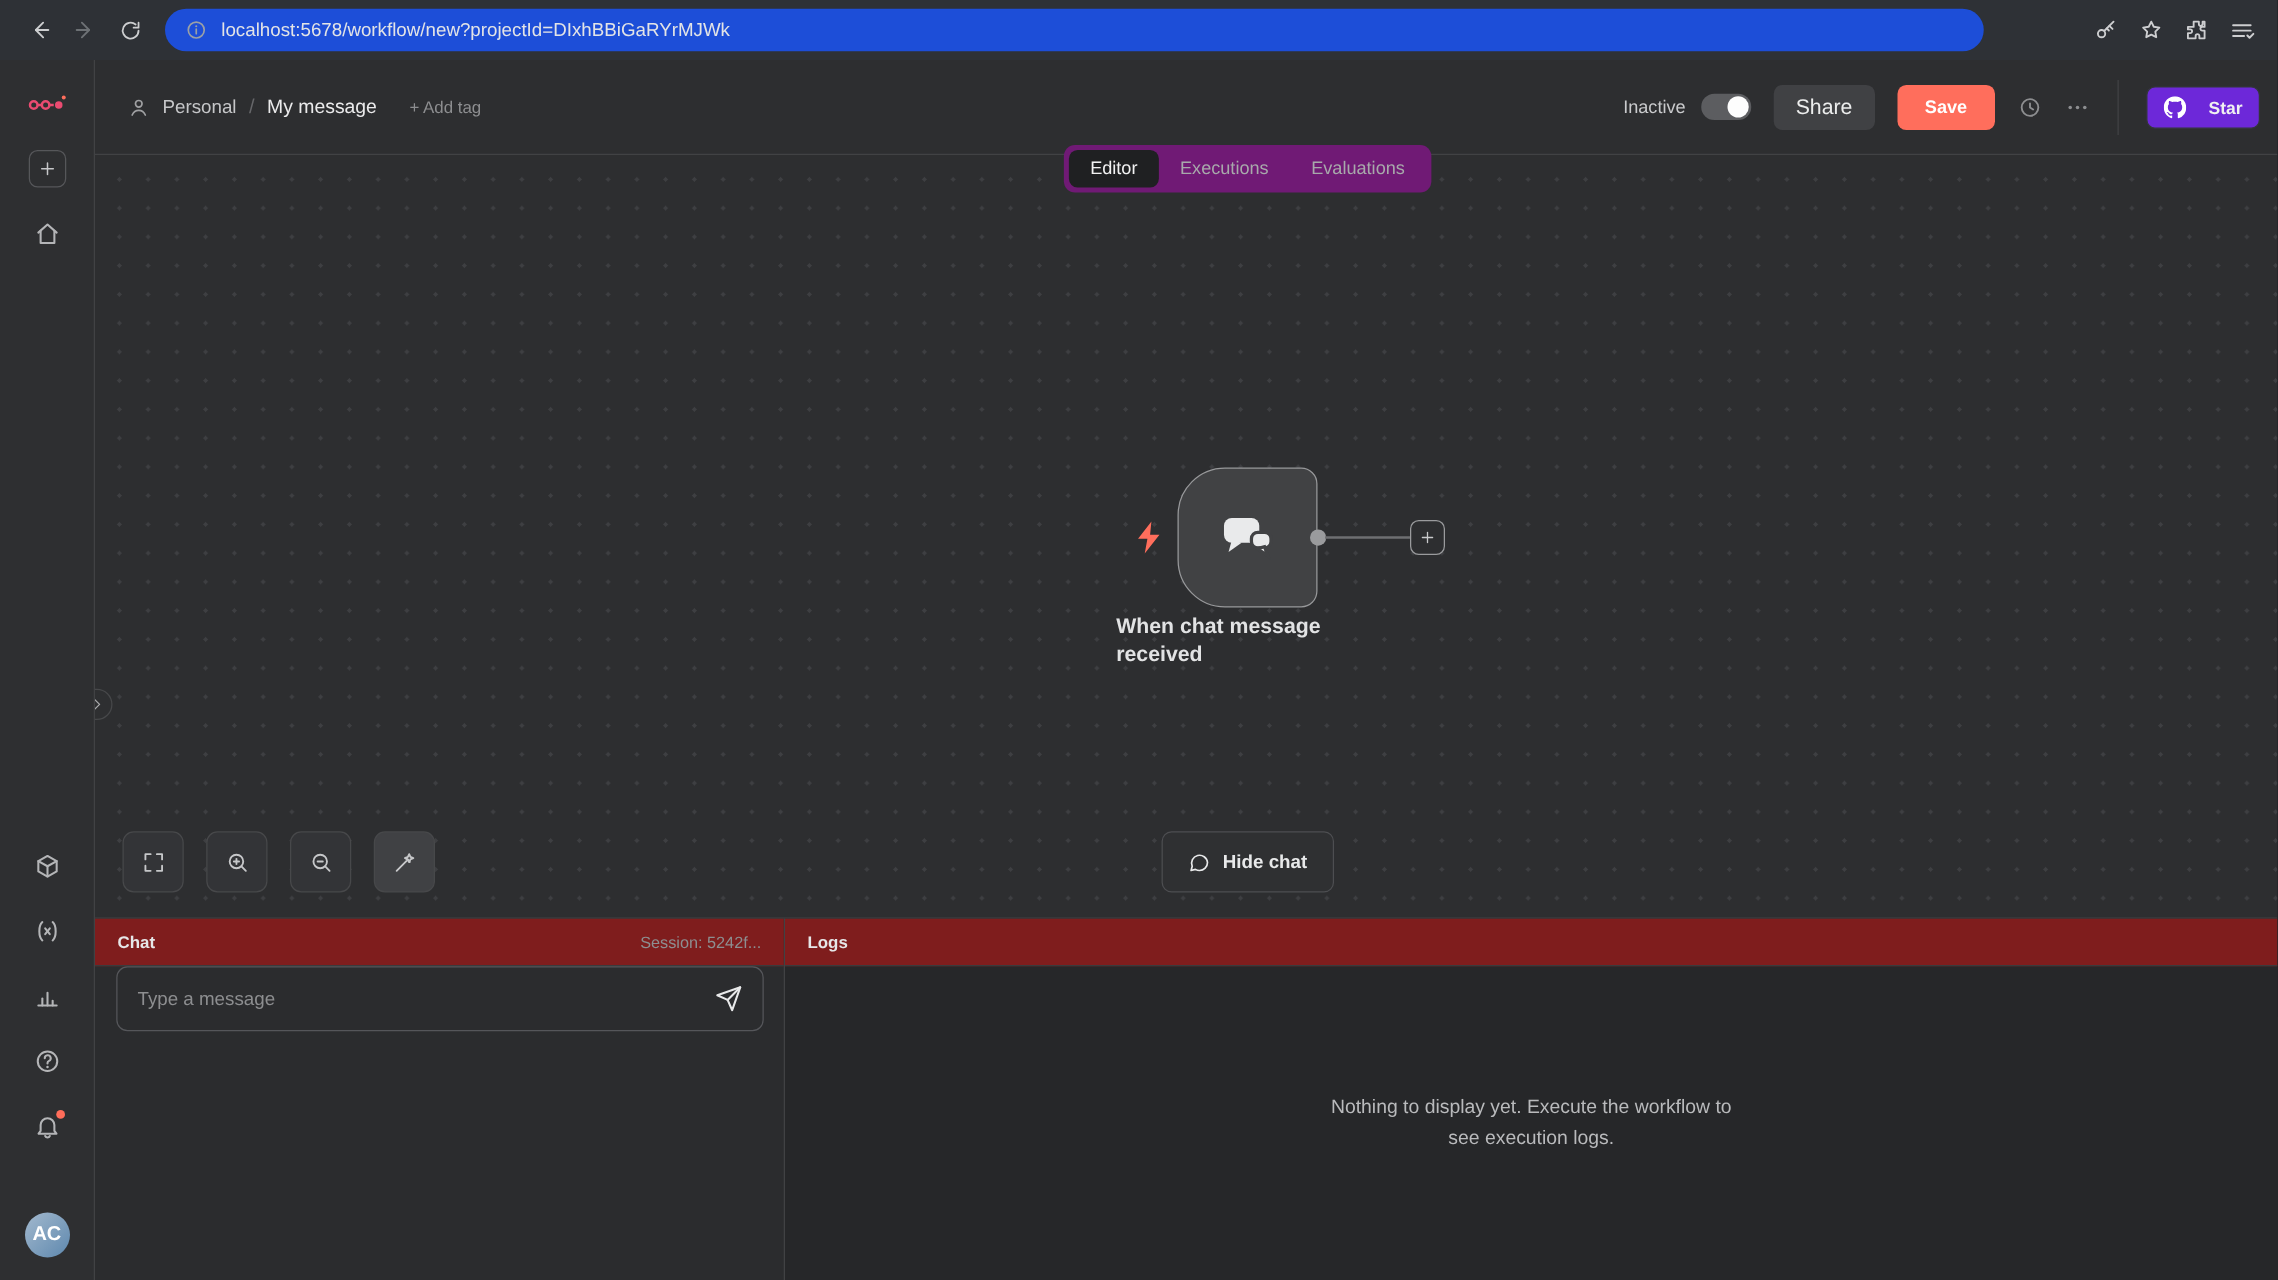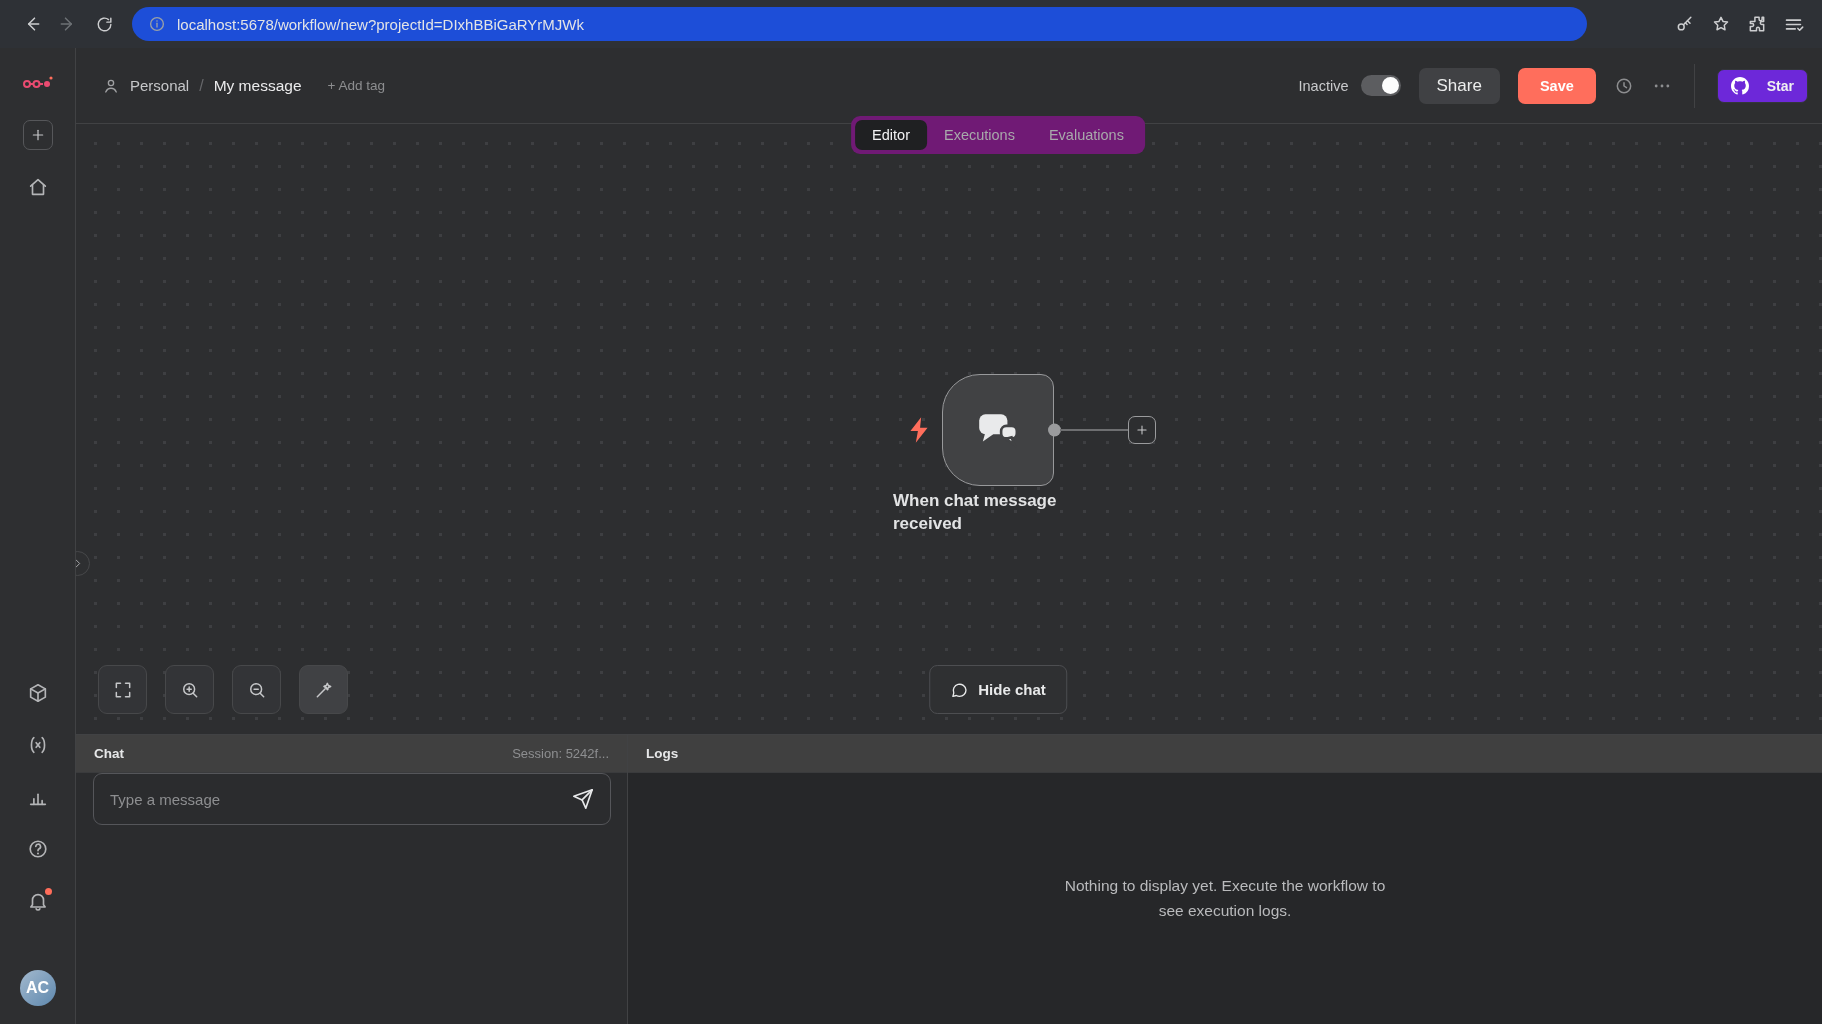--- a/index.html
+++ b/index.html
@@ -72,21 +72,21 @@
   .ctrl-btn.highlight { background:#404144; }
 
   .hide-chat { position:absolute; bottom:20px; left:calc(50% + 49px); transform:translateX(-50%); height:49px; padding:16px 20px; display:flex; align-items:center; gap:10px; background:#2f3032; border:1px solid #4d4e51; border-radius:8px; color:#e8e9ea; font-size:15px; font-weight:600; cursor:pointer; }
 
   .expand-btn { position:absolute; left:-11px; top:427px; width:25px; height:25px; border-radius:50%; background:#2e2f31; border:1px solid #47484a; color:#a8a9ab; display:flex; align-items:center; justify-content:center; z-index:7; cursor:pointer; }
 
   
   .bottom { position:absolute; left:0; right:0; bottom:0; height:290px; display:flex; border-top:1px solid #414244; }
   .chat-panel { width:552px; flex:0 0 552px; background:#2b2c2e; border-right:1px solid #414244; display:flex; flex-direction:column; }
   .logs-panel { flex:1; background:#262729; display:flex; flex-direction:column; }
-  .panel-header { height:38px; flex:0 0 38px; background:#404040; border-bottom:1px solid #3a3b3d; display:flex; align-items:center; padding:0 18px; font-size:13.5px; font-weight:700; color:#e6e7e8; }
+  .panel-header { height:38px; flex:0 0 38px; background:#7f1d1d; border-bottom:1px solid #3a3b3d; display:flex; align-items:center; padding:0 18px; font-size:13.5px; font-weight:700; color:#e6e7e8; }
   .session { margin-left:auto; color:#8d8e90; font-weight:400; font-size:13px; }
   .chat-body { flex:1; display:flex; align-items:center; justify-content:center; gap:15px; padding:0 30px; color:#97989a; }
   .chat-empty-text { font-size:15px; line-height:1.5; max-width:245px; color:#c9cacc; }
   .chat-input-row { margin:0 16px 20px 17px; height:52px; flex:0 0 52px; border:1px solid #55565a; border-radius:9px; display:flex; align-items:center; padding:0 16px; background:#2b2c2e; }
   .chat-input { flex:1; background:transparent; border:none; outline:none; color:#e6e7e8; font-size:15px; font-family:inherit; }
   .chat-input::placeholder { color:#8d8e90; }
   .send-btn { color:#e8e9ea; cursor:pointer; margin-left:10px; }
   .logs-body { flex:1; display:flex; align-items:center; justify-content:center; }
   .logs-empty { color:#b9babc; font-size:15.5px; text-align:center; line-height:1.55; max-width:330px; }
 </style>

